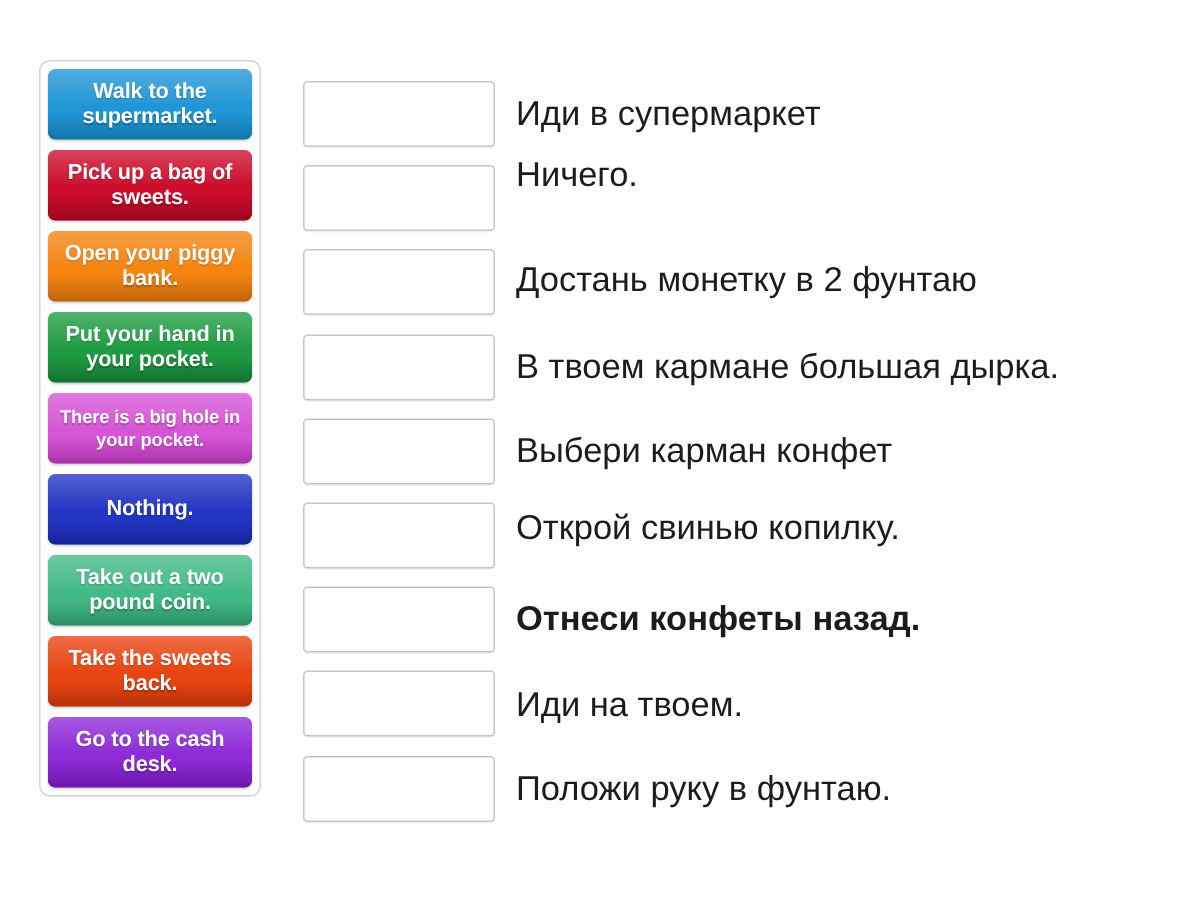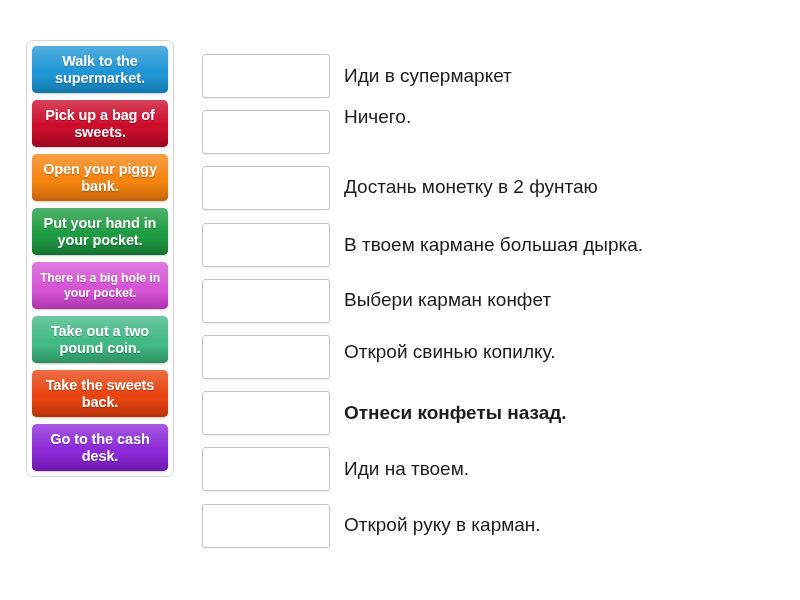--- a/index.html
+++ b/index.html
@@ -87,21 +87,21 @@
 
   
   .phrase {
     position: absolute;
     left: 344px;
     width: 440px;
     height: 44px;
     display: flex;
     align-items: center;
     color: #1c1c1c;
-    font-size: 19px;
+    font-size: 23px;
     line-height: 1.2;
     white-space: nowrap;
     user-select: none;
   }
 </style>
 </head>
 <body>
 
 <div id="activity">
 
@@ -113,20 +113,23 @@
         <span class="tile-text">Pick up a bag of sweets.</span>
       </div>
       <div class="tile" style="background: linear-gradient(rgb(245, 132, 16) 0%, rgb(245, 132, 16) 62%, rgb(195, 101, 10) 100%); box-shadow: rgb(195, 101, 10) 0px -2px 0px inset, rgba(0, 0, 0, 0.22) 0px 1px 2px;">
         <span class="tile-text">Open your piggy bank.</span>
       </div>
       <div class="tile" style="background: linear-gradient(rgb(31, 156, 67) 0%, rgb(31, 156, 67) 62%, rgb(20, 114, 48) 100%); box-shadow: rgb(20, 114, 48) 0px -2px 0px inset, rgba(0, 0, 0, 0.22) 0px 1px 2px;">
         <span class="tile-text">Put your hand in your pocket.</span>
       </div>
       <div class="tile small-text" style="background: linear-gradient(rgb(214, 85, 214) 0%, rgb(214, 85, 214) 62%, rgb(173, 52, 173) 100%); box-shadow: rgb(173, 52, 173) 0px -2px 0px inset, rgba(0, 0, 0, 0.22) 0px 1px 2px;">
         <span class="tile-text">There is a big hole in your pocket.</span>
+      </div>
+      <div class="tile" style="background: linear-gradient(rgb(35, 53, 196) 0%, rgb(35, 53, 196) 62%, rgb(24, 36, 154) 100%); box-shadow: rgb(24, 36, 154) 0px -2px 0px inset, rgba(0, 0, 0, 0.22) 0px 1px 2px;">
+        <span class="tile-text">Nothing.</span>
       </div>
       <div class="tile" style="background: linear-gradient(rgb(66, 186, 134) 0%, rgb(66, 186, 134) 62%, rgb(45, 144, 99) 100%); box-shadow: rgb(45, 144, 99) 0px -2px 0px inset, rgba(0, 0, 0, 0.22) 0px 1px 2px;">
         <span class="tile-text">Take out a two pound coin.</span>
       </div>
       <div class="tile" style="background: linear-gradient(rgb(232, 68, 16) 0%, rgb(232, 68, 16) 62%, rgb(184, 50, 10) 100%); box-shadow: rgb(184, 50, 10) 0px -2px 0px inset, rgba(0, 0, 0, 0.22) 0px 1px 2px;">
         <span class="tile-text">Take the sweets back.</span>
       </div>
       <div class="tile" style="background: linear-gradient(rgb(141, 43, 216) 0%, rgb(141, 43, 216) 62%, rgb(108, 23, 173) 100%); box-shadow: rgb(108, 23, 173) 0px -2px 0px inset, rgba(0, 0, 0, 0.22) 0px 1px 2px;">
         <span class="tile-text">Go to the cash desk.</span>
       </div>
@@ -146,16 +149,16 @@
 
   <div id="phrase-column">
       <div class="phrase" style="top: 54px;">Иди в супермаркет</div>
       <div class="phrase" style="top: 95px;">Ничего.</div>
       <div class="phrase" style="top: 165px;">Достань монетку в 2 фунтаю</div>
       <div class="phrase" style="top: 223px;">В твоем кармане большая дырка.</div>
       <div class="phrase" style="top: 278.8px;">Выбери карман конфет</div>
       <div class="phrase" style="top: 330px;">Открой свинью копилку.</div>
       <div class="phrase" style="top: 391.2px; font-weight: bold;">Отнеси конфеты назад.</div>
       <div class="phrase" style="top: 447.4px;">Иди на твоем.</div>
-      <div class="phrase" style="top: 503.6px;">Открой руку в карман.</div>
+      <div class="phrase" style="top: 503.6px;">Положи руку в фунтаю.</div>
     </div>
 
 </div>
 
 </body></html>

